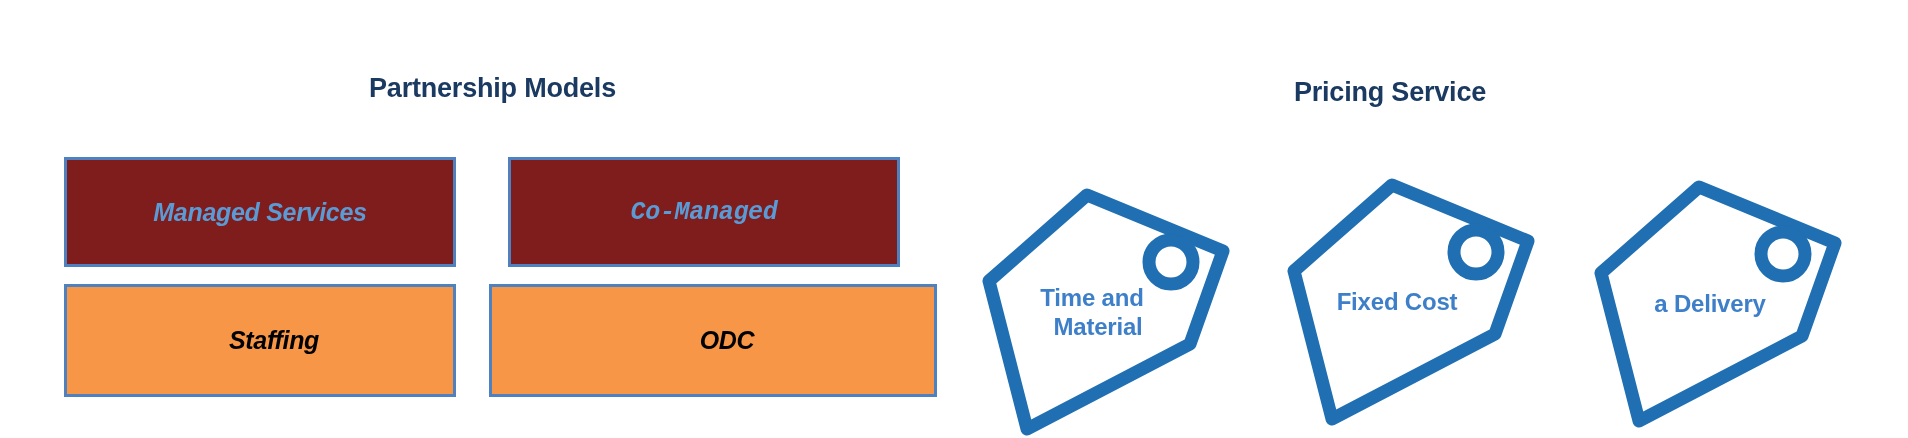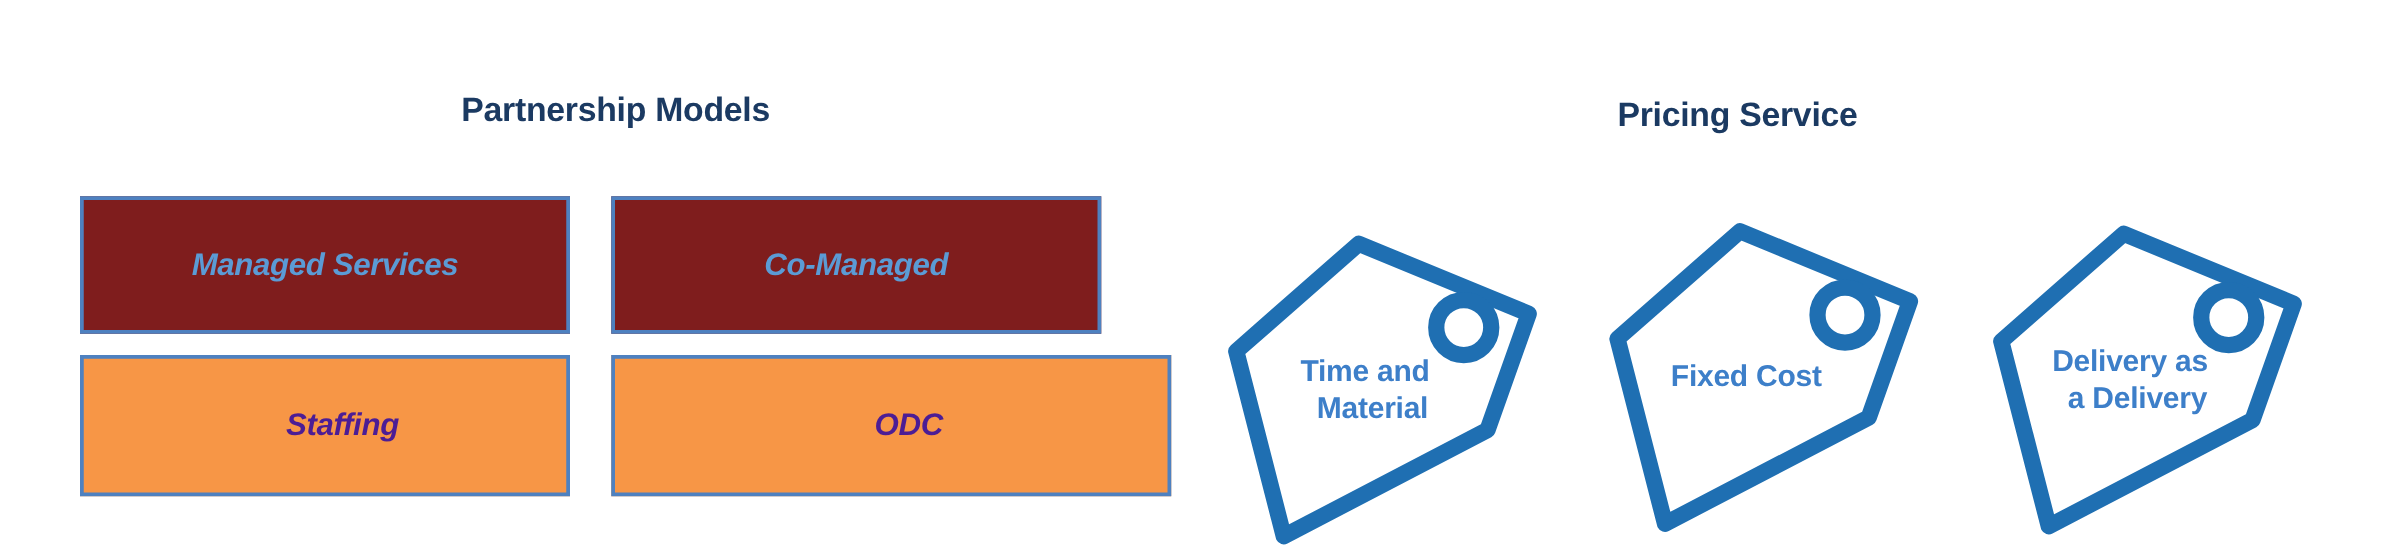--- a/index.html
+++ b/index.html
@@ -65,26 +65,26 @@
   .model-box.navy {
     background: #7f1d1d;
   }
   .model-box.navy .model-label {
     color: #5b9bd5;
   }
   .model-box.orange {
     background: #f79646;
   }
   .model-box.orange .model-label {
-    color: #4c1d95;
+    color: #000000;
     margin-left: 28px;
   }
 
   .pos-r0c0 { left: 0px;   top: 0px;   width: 392px; height: 110px; }
-  .pos-r0c1 { left: 425px; top: 0px;   width: 392px; height: 110px; }
+  .pos-r0c1 { left: 444px; top: 0px;   width: 392px; height: 110px; font-family: Liberation Mono, monospace; }
   .pos-r1c0 { left: 0px;   top: 127px; width: 392px; height: 113px; }
   .pos-r1c1 { left: 425px; top: 127px; width: 448px; height: 113px; }
 
   
   .tags-row {
     position: absolute;
     left: 975px;
     top: 165px;
     width: 920px;
     height: 268px;
@@ -175,18 +175,17 @@
       <span class="l2"></span>
     </div>
   </div>
 
   <div class="tag tag-2">
     <svg viewBox="0 0 268 262">
       <path d="M 112 14 L 248 70 L 215 163 L 52 248 L 14 100 Z" fill="#ffffff" stroke="#1f6fb2" stroke-width="13" stroke-linejoin="round" stroke-linecap="round"></path>
       <circle cx="196" cy="81" r="22" fill="#ffffff" stroke="#1f6fb2" stroke-width="13"></circle>
     </svg>
     <div class="tag-label">
-      <span class="l1">Delivery as</span>
       <span class="l2">a Delivery</span>
     </div>
   </div>
 
 </div>
 
 </body></html>

